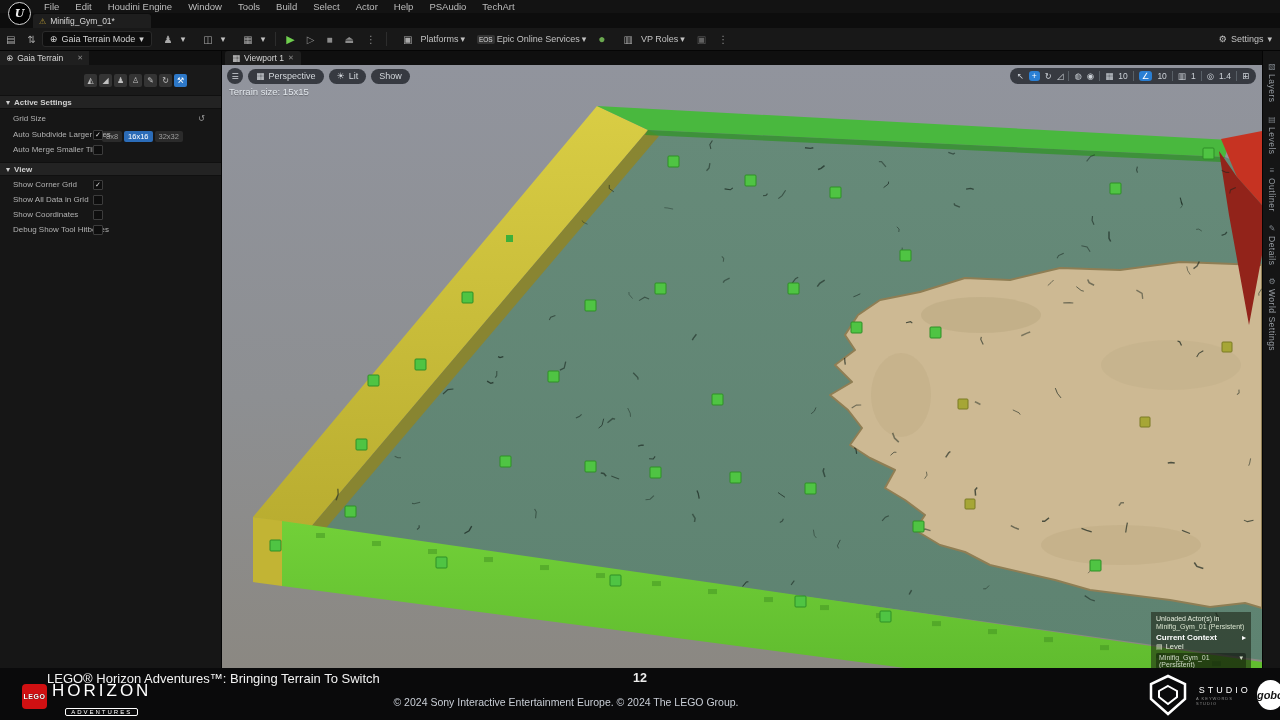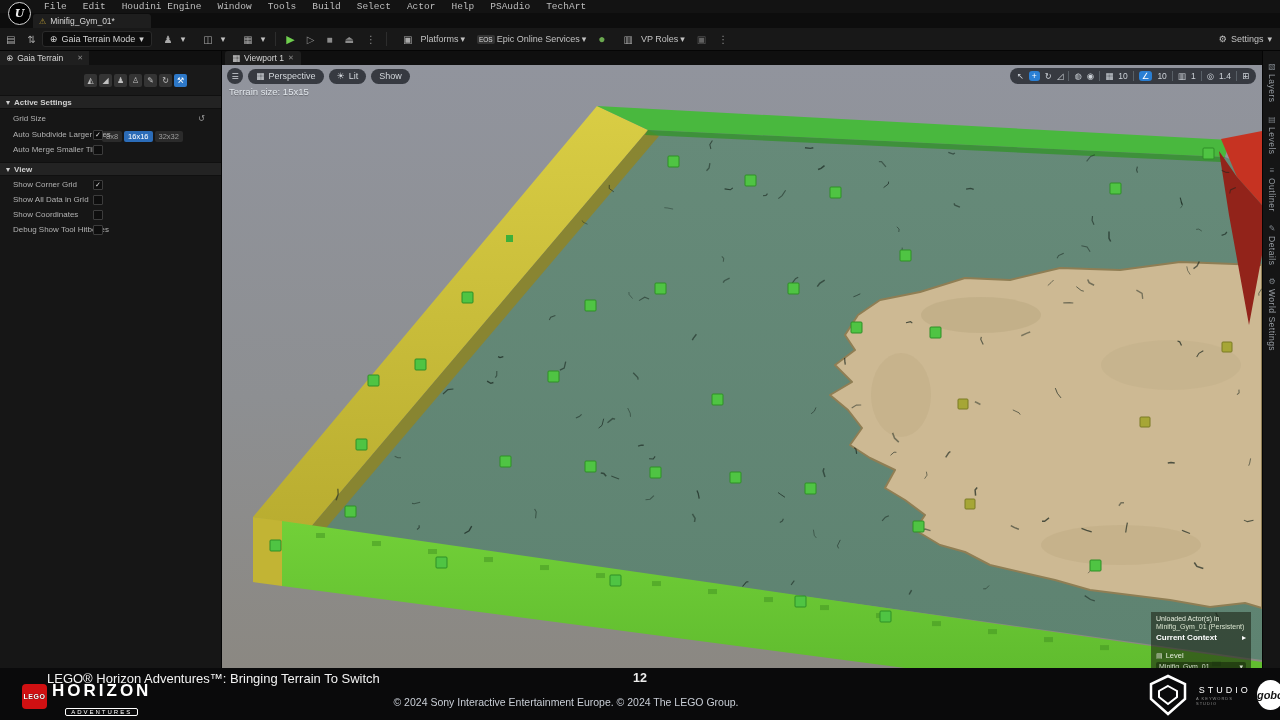--- a/index.html
+++ b/index.html
@@ -2,21 +2,21 @@
 <html><head>
 <meta charset="utf-8">
 <style>
   html,body{margin:0;padding:0;background:#000;}
   #app{position:relative;width:1280px;height:720px;overflow:hidden;
        font-family:"Liberation Sans","DejaVu Sans",sans-serif;
        -webkit-font-smoothing:antialiased;color:#c5c5c5;}
   
   #menubar{position:absolute;left:0;top:0;width:1280px;height:13px;background:#131313;
            display:flex;align-items:center;font-size:9.5px;color:#bdbdbd;z-index:30;}
-  .mi{padding:0 8px;cursor:default;font-family:Liberation Mono, monospace;}
+  .mi{padding:0 8px;cursor:default;}
   #uelogo{position:absolute;left:8px;top:2px;width:21px;height:21px;border:1.5px solid #d6d6d6;
           border-radius:50%;display:flex;align-items:center;justify-content:center;z-index:40;
           font-family:"DejaVu Serif",serif;font-style:italic;font-weight:bold;font-size:11px;color:#e9e9e9;background:#000;}
   #stats{position:absolute;right:70px;top:0;height:13px;display:flex;align-items:center;font-size:8.5px;color:#8f8f8f;gap:10px;}
   #winctl{position:absolute;right:6px;top:0;height:13px;display:flex;align-items:center;gap:12px;font-size:9px;color:#bbb;}
   
   #tabrow{position:absolute;left:0;top:13px;width:1280px;height:15px;background:#0d0d0d;z-index:29;}
   #assettab{position:absolute;left:33px;top:1px;width:106px;height:14px;background:#1e1e1e;border-radius:3px 3px 0 0;
             display:flex;align-items:center;gap:4px;padding:0 6px;font-size:8.5px;color:#d6d6d6;}
   
@@ -62,36 +62,36 @@
                text-shadow:0 1px 1px rgba(0,0,0,.35);}
   #vp-hud-right{position:absolute;right:6px;top:3px;height:16px;background:rgba(42,46,52,.88);border-radius:9px;
                 display:flex;align-items:center;gap:5px;padding:0 7px;font-size:8.5px;color:#cdd2d8;z-index:12;}
   .hsep{width:1px;height:10px;background:#596067;}
   .hact{background:#2a7fd4;color:#fff;border-radius:3px;padding:0 3px;}
   #ctxpanel{position:absolute;left:930px;top:547px;width:100px;height:56px;background:rgba(24,30,14,.55);
             padding:3px 5px;box-sizing:border-box;z-index:12;color:#e6eede;}
   #ctxpanel .l1{font-size:7px;line-height:8px;}
   #ctxpanel .l2{font-size:7px;line-height:8px;color:#d7e2cd;}
   #ctxpanel .l3{font-size:8px;font-weight:bold;color:#fff;margin-top:2px;display:flex;justify-content:space-between;}
-  #ctxpanel .l4{font-size:7.5px;margin-top:9px;display:flex;gap:3px;align-items:center;}
+  #ctxpanel .l4{font-size:7.5px;margin-top:0;display:flex;gap:3px;align-items:center;}
   #ctxdrop{margin-top:2px;background:rgba(0,0,0,.35);border-radius:2px;font-size:7px;padding:1px 3px;
            display:flex;justify-content:space-between;color:#cfdac6;}
   
   #rightstrip{position:absolute;left:1262px;top:50px;width:18px;height:618px;background:#151515;border-left:1px solid #050505;z-index:20;}
   .vtab{display:flex;flex-direction:column;align-items:center;gap:3px;margin-top:12px;color:#969ca2;}
   .vtab .ic{font-size:8px;color:#7e848a;}
   .vtab .lb{writing-mode:vertical-rl;font-size:8.5px;letter-spacing:.5px;}
   
   #footer{position:absolute;left:0;top:668px;width:1280px;height:52px;background:#0a0a0b;z-index:50;}
   #slidetitle{position:absolute;left:47px;top:3px;font-size:13px;font-weight:normal;color:#f2f2f2;}
   #legologo{position:absolute;left:22px;top:16px;width:25px;height:25px;background:#d01012;border-radius:4px;
             display:flex;align-items:center;justify-content:center;font-size:7px;font-weight:bold;color:#fff;
             letter-spacing:.5px;text-shadow:0 0 1px #000;}
   #horizonlogo{position:absolute;left:52px;top:14px;text-align:center;color:#fff;}
-  #horizonlogo .hz{font-size:17px;font-weight:bold;letter-spacing:3px;line-height:18px;}
+  #horizonlogo .hz{font-size:17px;font-weight:normal;letter-spacing:3px;line-height:18px;}
   #horizonlogo .adv{display:inline-block;font-size:6px;letter-spacing:2px;border:1px solid #fff;border-radius:2px;
                     padding:0 5px;margin-top:1px;}
   #pagenum{position:absolute;left:0;top:3px;width:1280px;text-align:center;font-size:12.5px;font-weight:bold;color:#ececec;}
   #copyright{position:absolute;left:0;top:28px;width:1132px;text-align:center;font-size:10.5px;color:#c9ced6;}
   #gglogo{position:absolute;left:1148px;top:6px;}
   #gobo{position:absolute;left:1196px;top:12px;display:flex;align-items:center;gap:6px;}
   #gobo .st{display:flex;flex-direction:column;align-items:flex-end;}
   #gobo .studio{font-size:9px;letter-spacing:3px;color:#fff;}
   #gobo .kw{font-size:4px;letter-spacing:1px;color:#8e8e8e;margin-top:1px;}
   #gobo .circ{width:30px;height:30px;border-radius:50%;background:#fff;display:flex;align-items:center;

